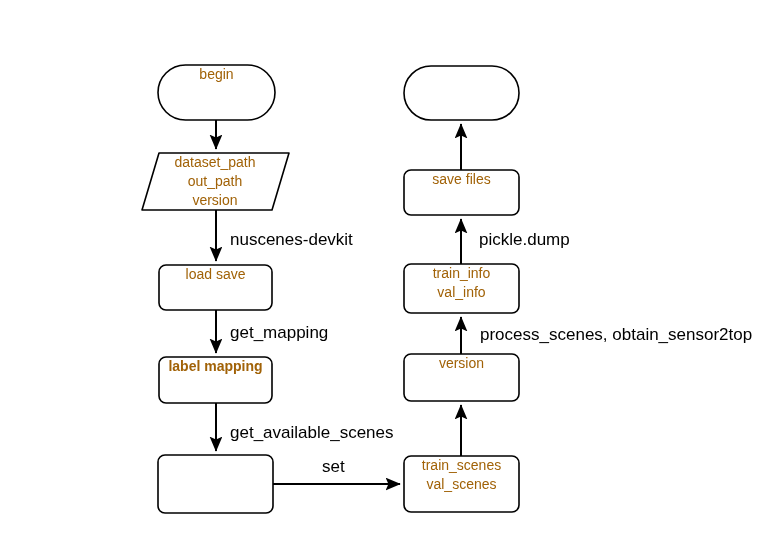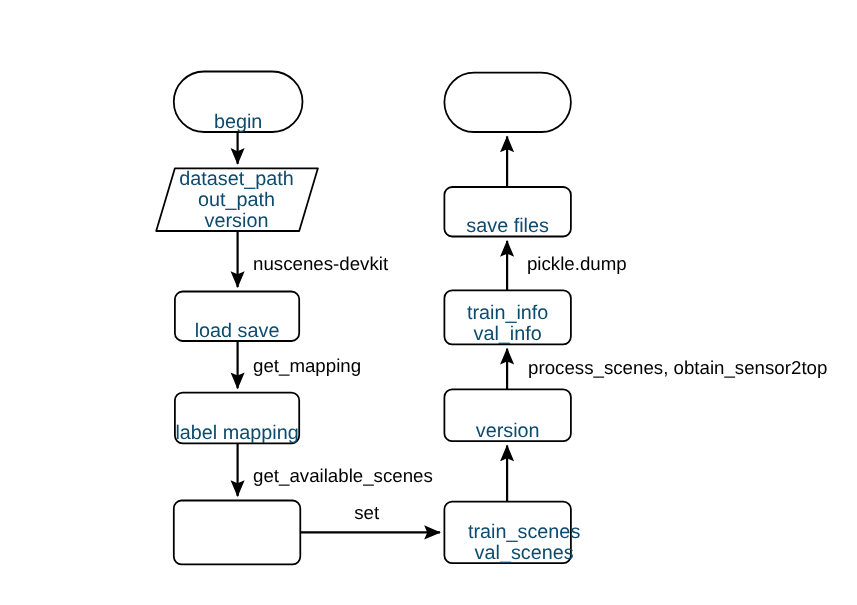--- a/index.html
+++ b/index.html
@@ -22,24 +22,24 @@
     left: 0;
     top: 0;
     width: 779px;
     height: 550px;
   }
   .node-label {
     position: absolute;
     display: flex;
     flex-direction: column;
     align-items: center;
-    justify-content: flex-end;
+    justify-content: flex-start;
     text-align: center;
-    color: #0c4a6e;
-    font-size: 18px;
+    color: #a16207;
+    font-size: 14px;
     line-height: 19px;
     white-space: pre;
     pointer-events: none;
   }
   .edge-label {
     position: absolute;
     color: #000000;
     font-size: 17px;
     line-height: 16px;
     white-space: pre;
@@ -113,40 +113,40 @@
   <div class="node-label" style="left:145px; top:153px; width:140px; height:57px;">
     <span>dataset_path</span>
     <span>out_path</span>
     <span>version</span>
   </div>
 
   <div class="node-label" style="left:159px; top:265px; width:113px; height:45px;">
     <span>load save</span>
   </div>
 
-  <div class="node-label" style="left:159px; top:357px; width:113px; height:46px;">
+  <div class="node-label" style="left:159px; top:357px; width:113px; height:46px;font-weight:bold;">
     <span>label mapping</span>
   </div>
 
 
 
   <div class="node-label" style="left:404px; top:170px; width:115px; height:45px;">
     <span>save files</span>
   </div>
 
   <div class="node-label" style="left:404px; top:264px; width:115px; height:49px;">
     <span>train_info</span>
     <span>val_info</span>
   </div>
 
   <div class="node-label" style="left:404px; top:354px; width:115px; height:47px;">
     <span>version</span>
   </div>
 
-  <div class="node-label" style="left:404px; top:456px; width:115px; height:56px;padding-left:15px;">
+  <div class="node-label" style="left:404px; top:456px; width:115px; height:56px;">
     <span>train_scenes</span>
     <span>val_scenes</span>
   </div>
 
   <div class="edge-label" style="left:230px; top:232px;">nuscenes-devkit</div>
 
   <div class="edge-label" style="left:230px; top:325px;text-align:center;">get_mapping</div>
 
   <div class="edge-label" style="left:230px; top:425px;">get_available_scenes</div>
 

